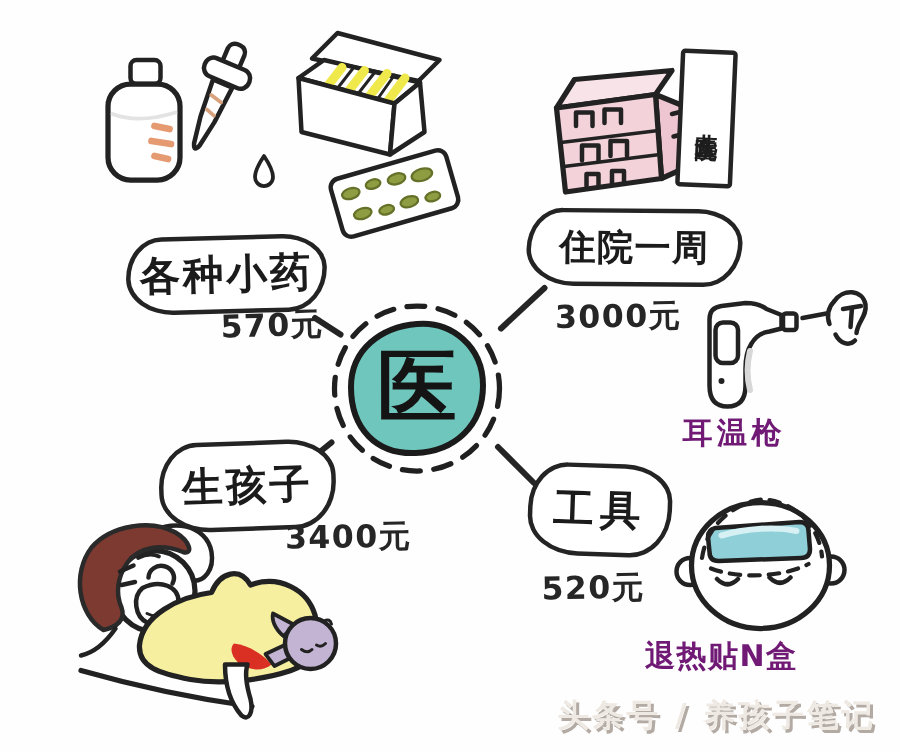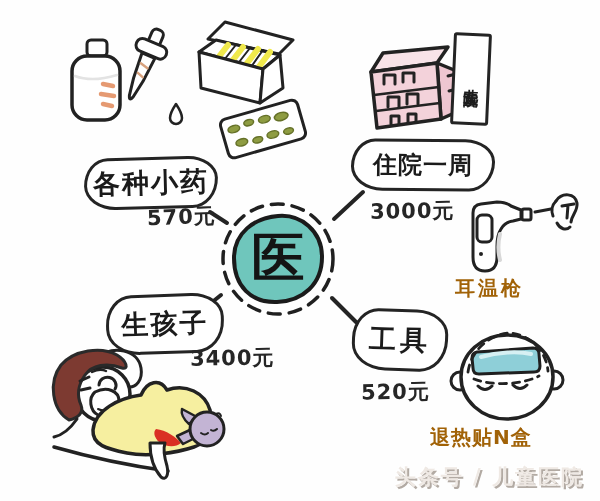--- a/index.html
+++ b/index.html
@@ -29,21 +29,21 @@
     font-size:53px;font-weight:800;color:#141414;
   }
   .sign{
     position:absolute;left:452px;top:33px;width:32px;height:86px;
     background:#fff;border:3px solid #242424;border-radius:3px;
     writing-mode:vertical-rl;text-orientation:upright;
     display:flex;align-items:center;justify-content:center;
     font-size:15px;font-weight:700;line-height:1;letter-spacing:1px;
     transform:rotate(2.5deg);
   }
-  .caption{position:absolute;font-weight:700;font-size:20px;color:#a16207;white-space:nowrap;}
+  .caption{position:absolute;font-weight:700;font-size:20px;color:#701a75;white-space:nowrap;}
   .c-ear{left:455px;top:275px;letter-spacing:3px;}
   .c-patch{left:430px;top:424px;letter-spacing:1px;}
   .watermark{
     position:absolute;right:16px;top:463px;font-size:21px;font-weight:600;letter-spacing:2px;
     color:#efe9e4;text-shadow:2px 2px 0 #b2aaa3,-1px -1px 0 #ffffff;white-space:nowrap;
   }
 </style>
 </head>
 <body>
 
@@ -180,14 +180,14 @@
 
   <div class="bubble b-tools">工具</div>
   <div class="price p-tools">520元</div>
 
   <div class="center-char">医</div>
 
   <div class="sign">儿童医院</div>
   <div class="caption c-ear">耳温枪</div>
   <div class="caption c-patch">退热贴N盒</div>
 
-  <div class="watermark">头条号 / 儿童医院</div>
+  <div class="watermark">头条号 / 养孩子笔记</div>
 </div>
 
 </body></html>

